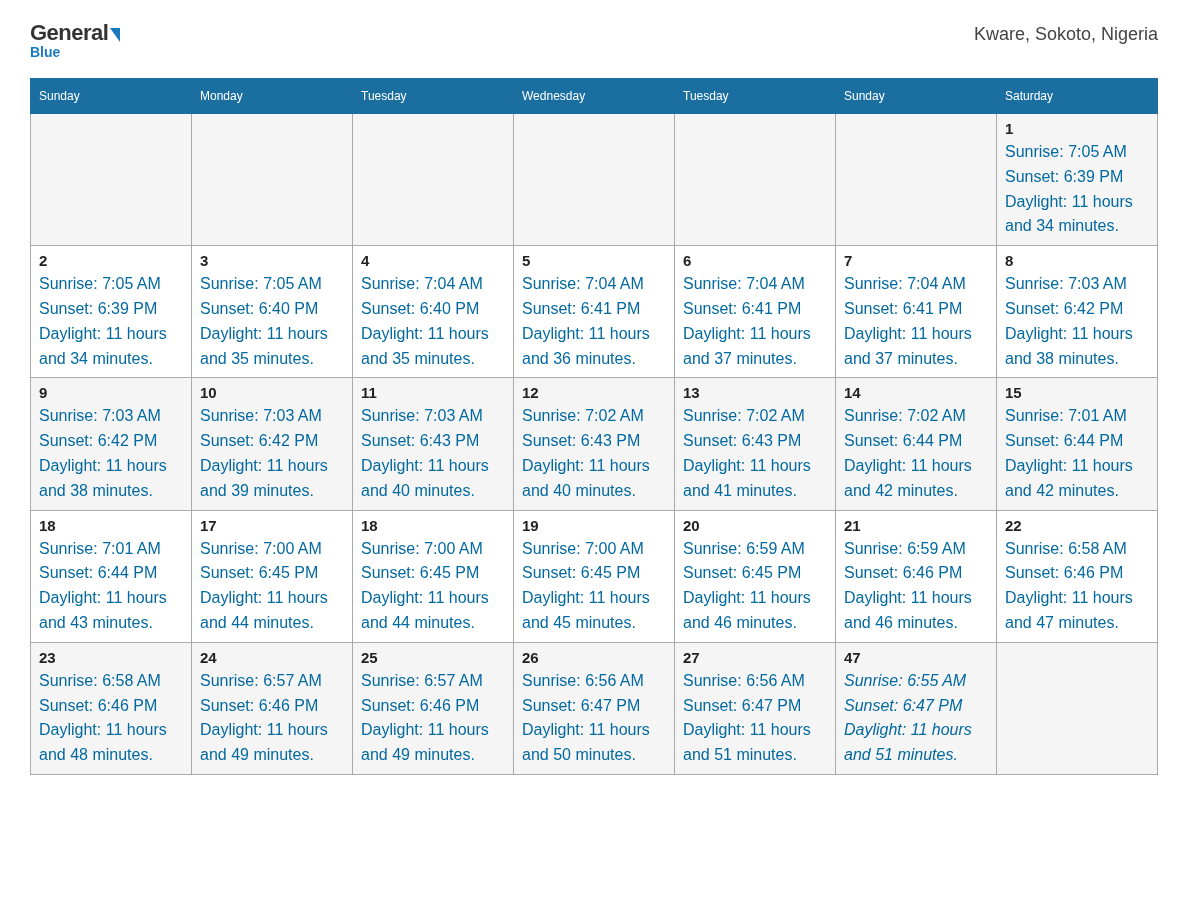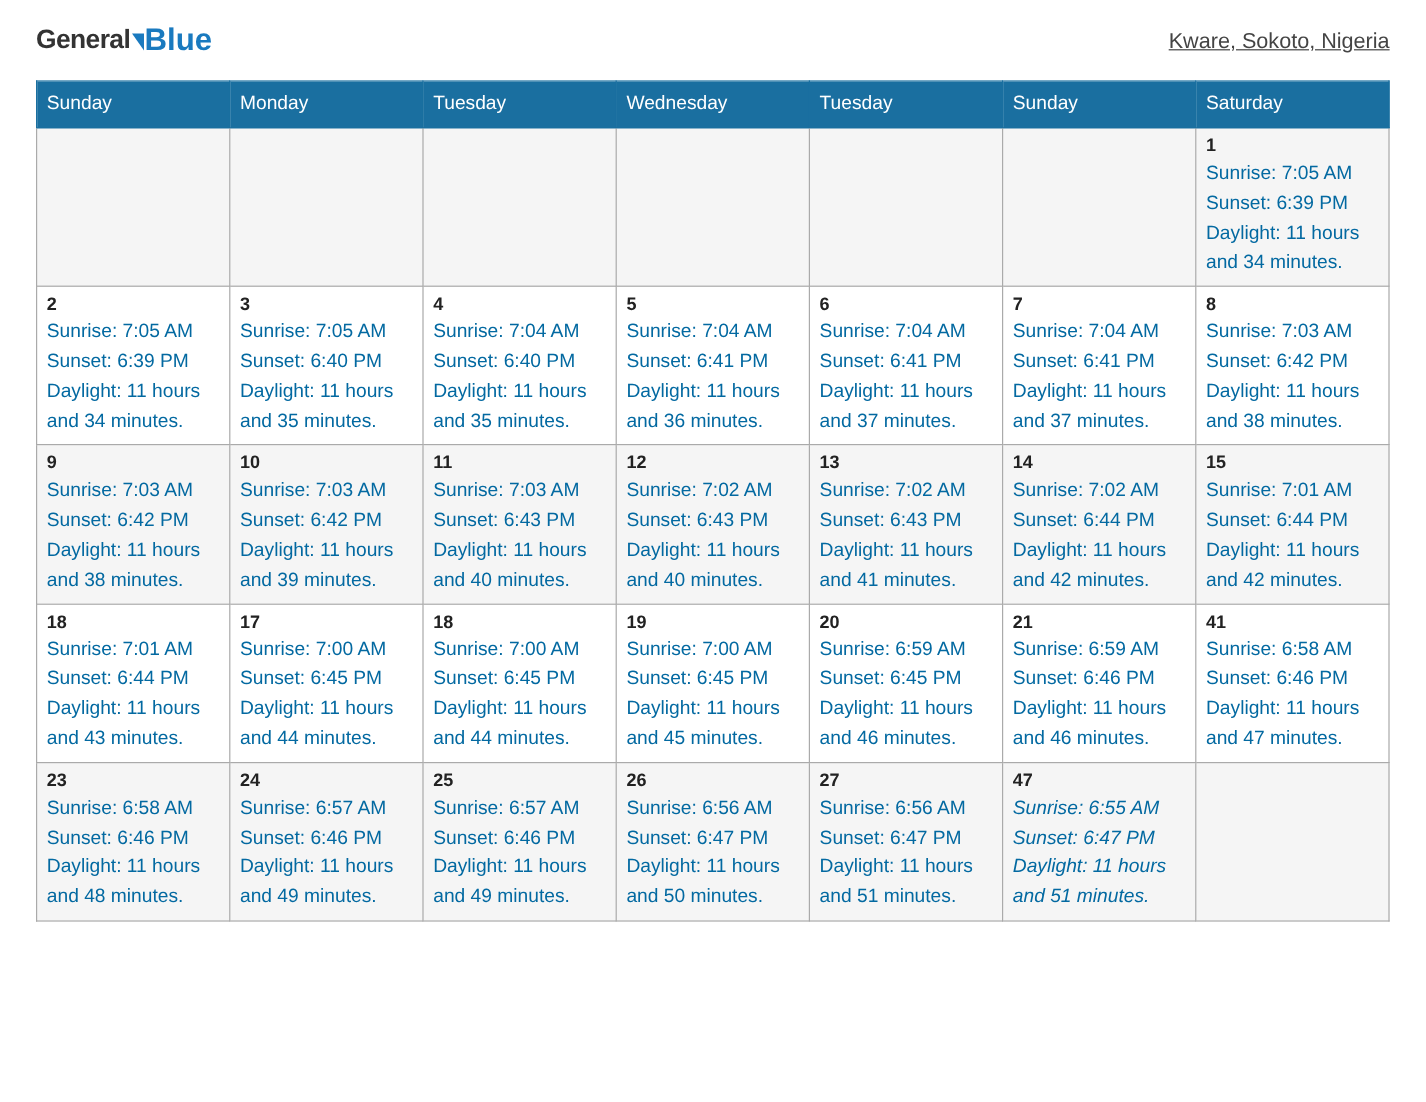--- a/index.html
+++ b/index.html
@@ -11,20 +11,21 @@
       min-height: 918px;
     }
     .header {
       display: flex;
       justify-content: space-between;
       align-items: flex-start;
       margin-bottom: 18px;
     }
     .logo {
       display: flex;
+      flex-direction: column;
       align-items: flex-start;
     }
     .logo-top {
       display: flex;
       align-items: center;
     }
     .logo-general {
       font-size: 22px;
       font-weight: bold;
       color: #333;
@@ -33,48 +34,47 @@
     .logo-arrow {
       width: 0;
       height: 0;
       border-left: 10px solid transparent;
       border-right: 0px solid transparent;
       border-top: 14px solid #1a7abf;
       margin-left: 2px;
       margin-top: 4px;
     }
     .logo-blue {
-      font-size: 26px;
+      font-size: 14px;
       font-weight: bold;
       color: #1a7abf;
       margin-top: -2px;
     }
     .title-area {
       text-align: right;
     }
     .main-title {
       font-size: 46px;
       font-weight: 300;
       color: #222;
       line-height: 1.1;
     }
     .subtitle {
       font-size: 18px;
       color: #444;
       margin-top: 4px;
-      text-decoration: underline;
     }
     .calendar {
       width: 100%;
       border-collapse: collapse;
     }
     .calendar th {
       background-color: #1a6fa0;
       color: #fff;
-      font-size: 16px;
+      font-size: 12px;
       font-weight: normal;
       padding: 10px 8px;
       text-align: left;
       border: 1px solid #1a6fa0;
     }
     .calendar td {
       vertical-align: top;
       border: 1px solid #aaa;
       padding: 6px 8px;
       width: calc(100% / 7);
@@ -292,21 +292,21 @@
 and 46 minutes.</div>
         </td>
         <td>
           <span class="day-num">21</span>
           <div class="day-info" style="white-space: pre-line;">Sunrise: 6:59 AM
 Sunset: 6:46 PM
 Daylight: 11 hours
 and 46 minutes.</div>
         </td>
         <td>
-          <span class="day-num">41</span>
+          <span class="day-num">22</span>
           <div class="day-info" style="white-space: pre-line;">Sunrise: 6:58 AM
 Sunset: 6:46 PM
 Daylight: 11 hours
 and 47 minutes.</div>
         </td>
       </tr>
       <tr class="row-odd">
         <td>
           <span class="day-num">23</span>
           <div class="day-info" style="white-space: pre-line;">Sunrise: 6:58 AM

